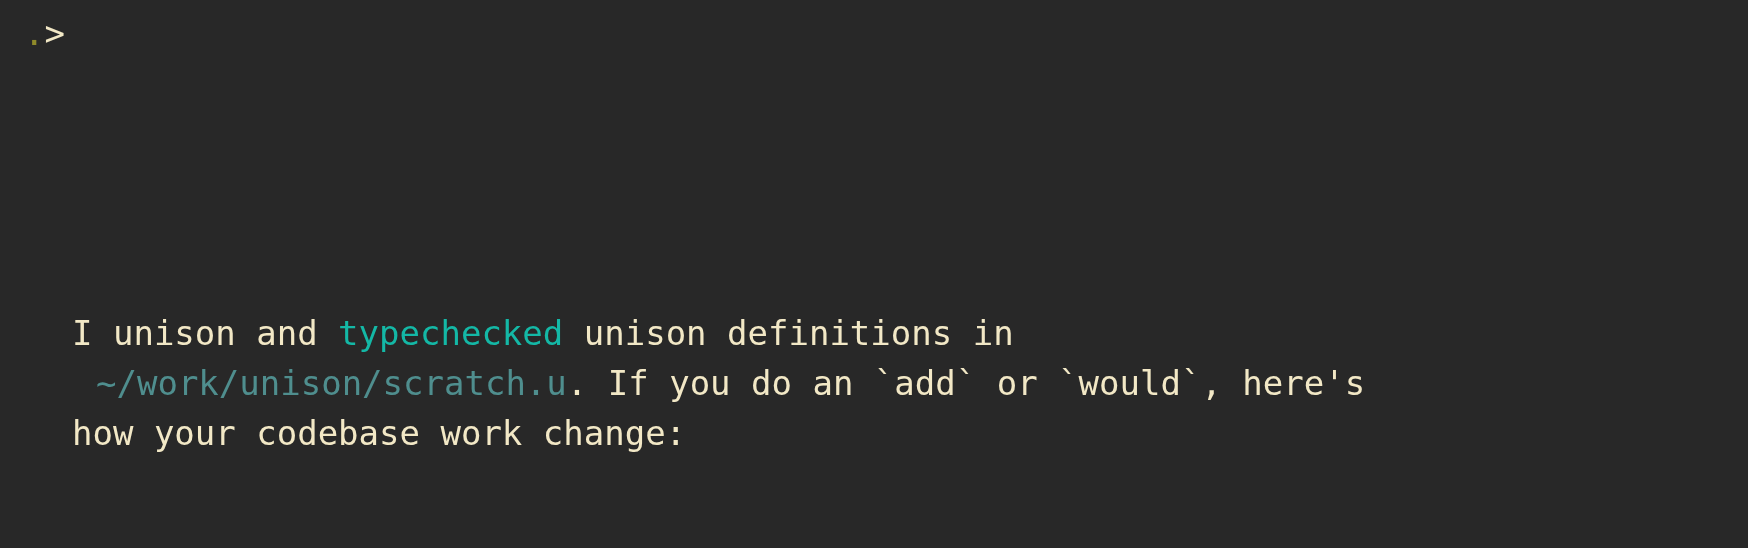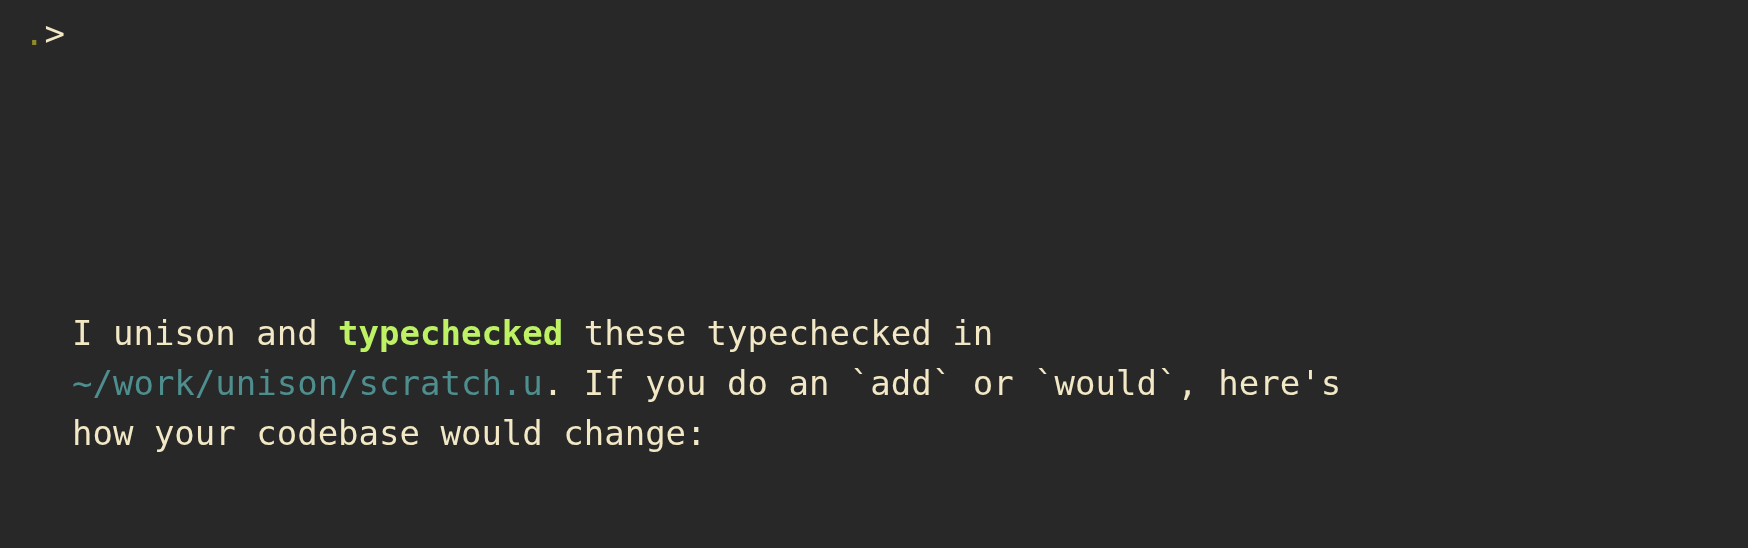--- a/index.html
+++ b/index.html
@@ -17,22 +17,22 @@
     font-family: "DejaVu Sans Mono", "Liberation Mono", monospace;
     font-size: 34px;
     line-height: 50px;
     letter-spacing: 0px;
     -webkit-font-smoothing: antialiased;
   }
 
   
   .c-cream     { color: #f2e8c6; }
   .c-bold-gray { color: #d6dадc; }
-  .c-bold-gray { color: #bef264; font-weight: bold; }
-  .c-teal      { color: #4f8e8e; }
+  .c-bold-gray { color: #14b8a6; font-weight: normal; }
+  .c-teal      { color: #4f8e8e; margin-left: 24px; }
   .c-olive-dot { color: #8f8a2a; }
 
   
   .prompt-line {
     position: absolute;
     left: 24px;
     top: 8px;
     white-space: pre;
   }
   .prompt-dot {
@@ -56,23 +56,23 @@
 </head>
 <body>
 
 <div id="terminal">
 
   <div class="prompt-line"><span class="c-olive-dot prompt-dot">.</span><span class="c-cream">&gt;</span></div>
 
   <div class="body-block">
 
     
-    <div class="para indent-1"><span class="c-cream">I unison and </span><span class="c-bold-gray">typechecked</span><span class="c-cream"> these typechecked in</span>
+    <div class="para indent-1"><span class="c-cream">I unison and </span><span class="c-bold-gray">typechecked</span><span class="c-cream"> unison definitions in</span>
 <span class="c-teal">~/work/unison/scratch.u</span><span class="c-cream">. If you do an `add` or `would`, here's</span>
-<span class="c-cream">how your codebase would change:</span></div>
+<span class="c-cream">how your codebase work change:</span></div>
 
     
 
     
     
 
     
 
     
     

